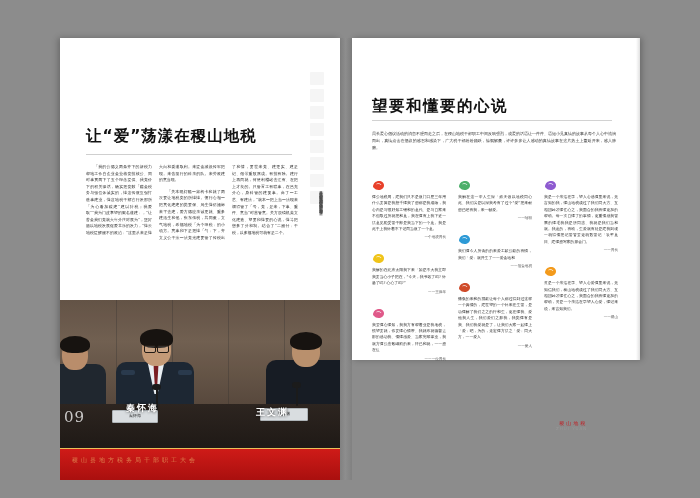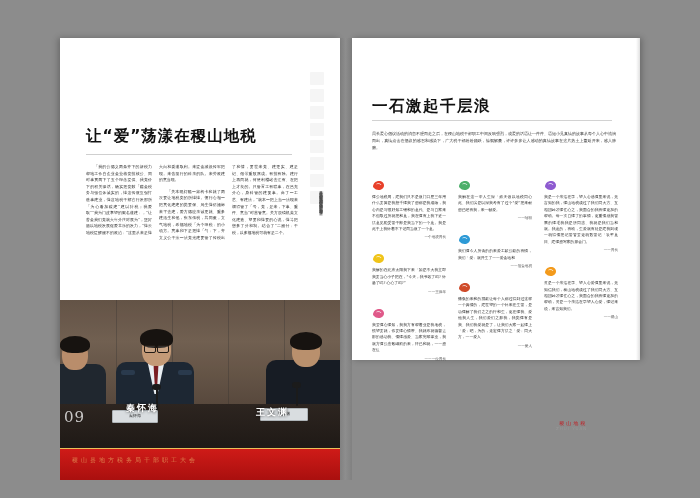--- a/index.html
+++ b/index.html
@@ -386,21 +386,21 @@
   </div>
 
   <div class="ph-pagenum">09</div>
 
   <div class="gutter-shadow"></div>
 
   <div class="page page-right">
     <div class="r-edge"></div>
   </div>
 
-  <div class="r-title">一石激起千层浪</div>
+  <div class="r-title">望要和懂要的心说</div>
   <div class="r-title-rule"></div>
   <div class="r-lead">局长爱心倡议活动的消息不胫而走之后，在稷山地税干部职工中间反响强烈，成爱的话语让一件件、语短小见真情的故事从每个人心中流淌而出，真情点击在倡议的感召和感染下，广大税干部纷纷踊跃，慷慨解囊，许许多多让人感动的真情故事在这片热土上蔓延开来，感人肺腑。</div>
 
   <div class="r-cols">
 
     <div class="r-col c1">
       <div class="quote">
         <svg class="qmark" viewBox="0 0 26 22">
           <path d="M2 14 C2 6 8 2 14 2 C20 2 24 6 24 11 C24 16 19 20 13 20 C9 20 6 18 4 16 L2 14 Z" fill="#e8402a"></path>
           <path d="M9 8 C12 6 17 7 18 10" stroke="#ffffff" stroke-width="1.4" fill="none"></path>

